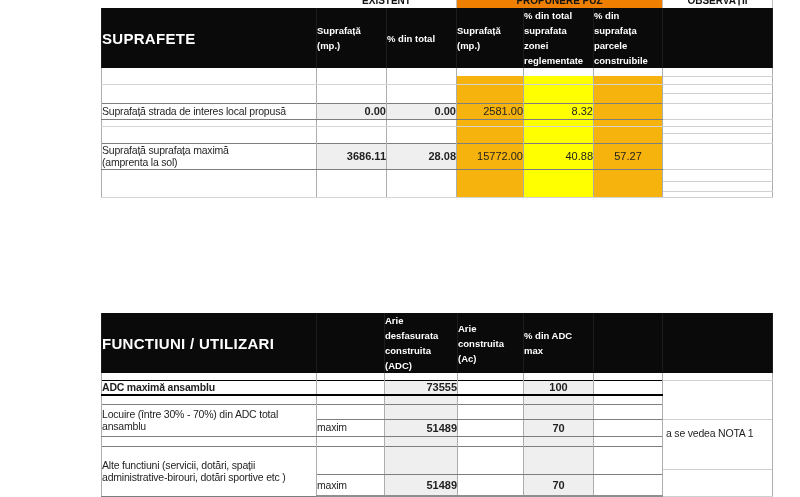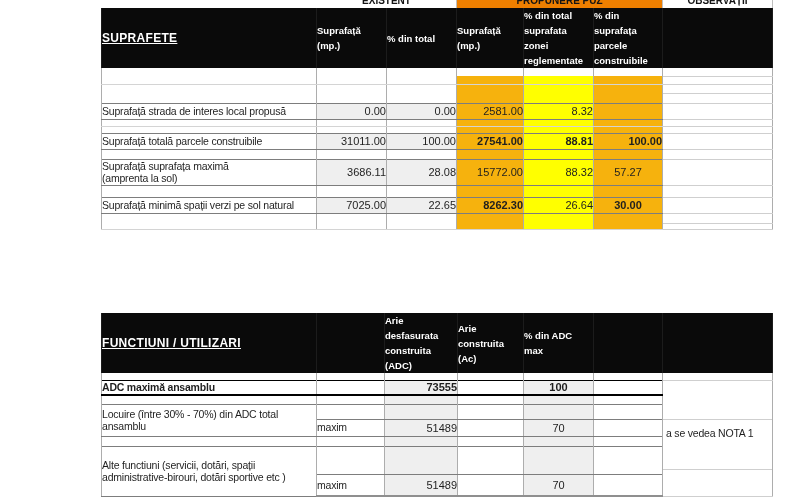--- a/index.html
+++ b/index.html
@@ -12,30 +12,30 @@
   tr.strip td{border-left:1px solid rgba(0,0,0,.25);border-right:1px solid rgba(0,0,0,.25);}
   tr.strip td.nob{border-left:1px solid #fff;border-right:1px solid #fff;}
   td.so{background:#ee7f00;}
   .clipbox{height:8px;overflow:hidden;}
   .clipbox span{display:block;font-weight:bold;font-size:10px;line-height:15px;margin-top:-7px;
                 text-align:center;color:#141414;}
   
   tr.hdr td{background:#0a0a0a;border-left:1px solid #1c1c1c;border-right:1px solid #1c1c1c;}
   .hcell{color:#ffffff;font-weight:bold;font-size:9.5px;line-height:15px;text-align:left;
          vertical-align:bottom;padding:2px 1px 4px 1px;white-space:pre-line;}
-  .hcell.title{vertical-align:middle;font-size:12px;letter-spacing:.3px;text-decoration:underline;}
+  .hcell.title{vertical-align:middle;font-size:15px;letter-spacing:.3px;}
   
   tr.rd td{border-top:1px solid #7d7d7d;border-bottom:1px solid #7d7d7d;}
   tr.rs td{border-top:1px solid #000;border-bottom:2px solid #000;}
   tr.sp td{border-top:0;border-bottom:0;}
   tr.spl td{border-bottom:1px solid #d4d4d4;}
   tr.last td{border-bottom:2px solid #8f8f8f;}
   .doc tr td.obs{border-top:0;border-bottom:1px solid #cfcfcf;background:#fff;}
   
-  .g{background:#efefef;}
+  .g{background:#efefef;font-weight:bold;}
   .amb{background:#f6b20d;}
   .yel{background:#ffff00;}
   
   .lbl{text-align:left;padding:1px 2px 1px 4px;font-size:10.5px;letter-spacing:-.2px;
        line-height:12.5px;white-space:pre-line;}
   .num{text-align:right;padding-right:7px;}
   .ctr{text-align:center;}
   .b{font-weight:bold;}
   
   td.notecell{position:relative;text-align:center;}
@@ -160,70 +160,52 @@
     <tr class="sp" style="height:7px">
       <td></td>
           <td></td>
           <td></td>
           <td class="amb"></td>
           <td class="yel"></td>
           <td class="amb"></td>
           <td class="obs"></td>
     </tr>
 
-    <tr class="rd" style="height:16px">
-      <td class="lbl">Suprafață totală parcele construibile</td>
-      <td class="num g">31011.00</td>
-      <td class="num g">100.00</td>
-      <td class="num amb b">27541.00</td>
-      <td class="num yel b">88.81</td>
-      <td class="num amb b">100.00</td>
-      <td class="obs"></td>
-    </tr>
 
     <tr class="sp" style="height:10px">
       <td></td>
           <td></td>
           <td></td>
           <td class="amb"></td>
           <td class="yel"></td>
           <td class="amb"></td>
           <td class="obs"></td>
     </tr>
 
     <tr class="rd" style="height:26px">
       <td class="lbl">Suprafață suprafața maximă
 (amprenta la sol)</td>
       <td class="num g">3686.11</td>
       <td class="num g">28.08</td>
       <td class="num amb">15772.00</td>
-      <td class="num yel">88.32</td>
+      <td class="num yel">40.88</td>
       <td class="ctr amb">57.27</td>
       <td class="obs"></td>
     </tr>
 
     <tr class="sp" style="height:12px">
       <td></td>
           <td></td>
           <td></td>
           <td class="amb"></td>
           <td class="yel"></td>
           <td class="amb"></td>
           <td class="obs"></td>
     </tr>
 
-    <tr class="rd" style="height:16px">
-      <td class="lbl">Suprafață minimă spații verzi pe sol natural</td>
-      <td class="num g">7025.00</td>
-      <td class="num g">22.65</td>
-      <td class="num amb b">8262.30</td>
-      <td class="num yel">26.64</td>
-      <td class="ctr amb b">30.00</td>
-      <td class="obs"></td>
-    </tr>
 
     <tr class="sp" style="height:10px">
       <td></td>
           <td></td>
           <td></td>
           <td class="amb"></td>
           <td class="yel"></td>
           <td class="amb"></td>
           <td class="obs"></td>
     </tr>

